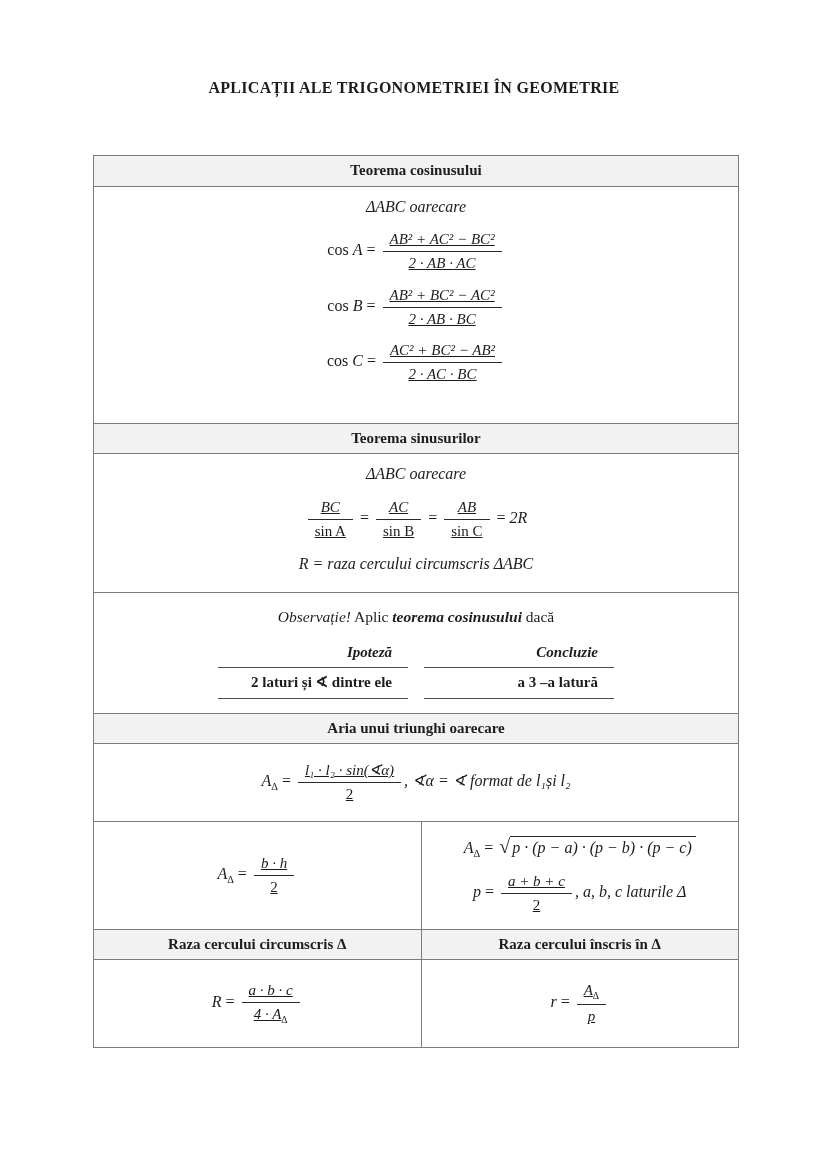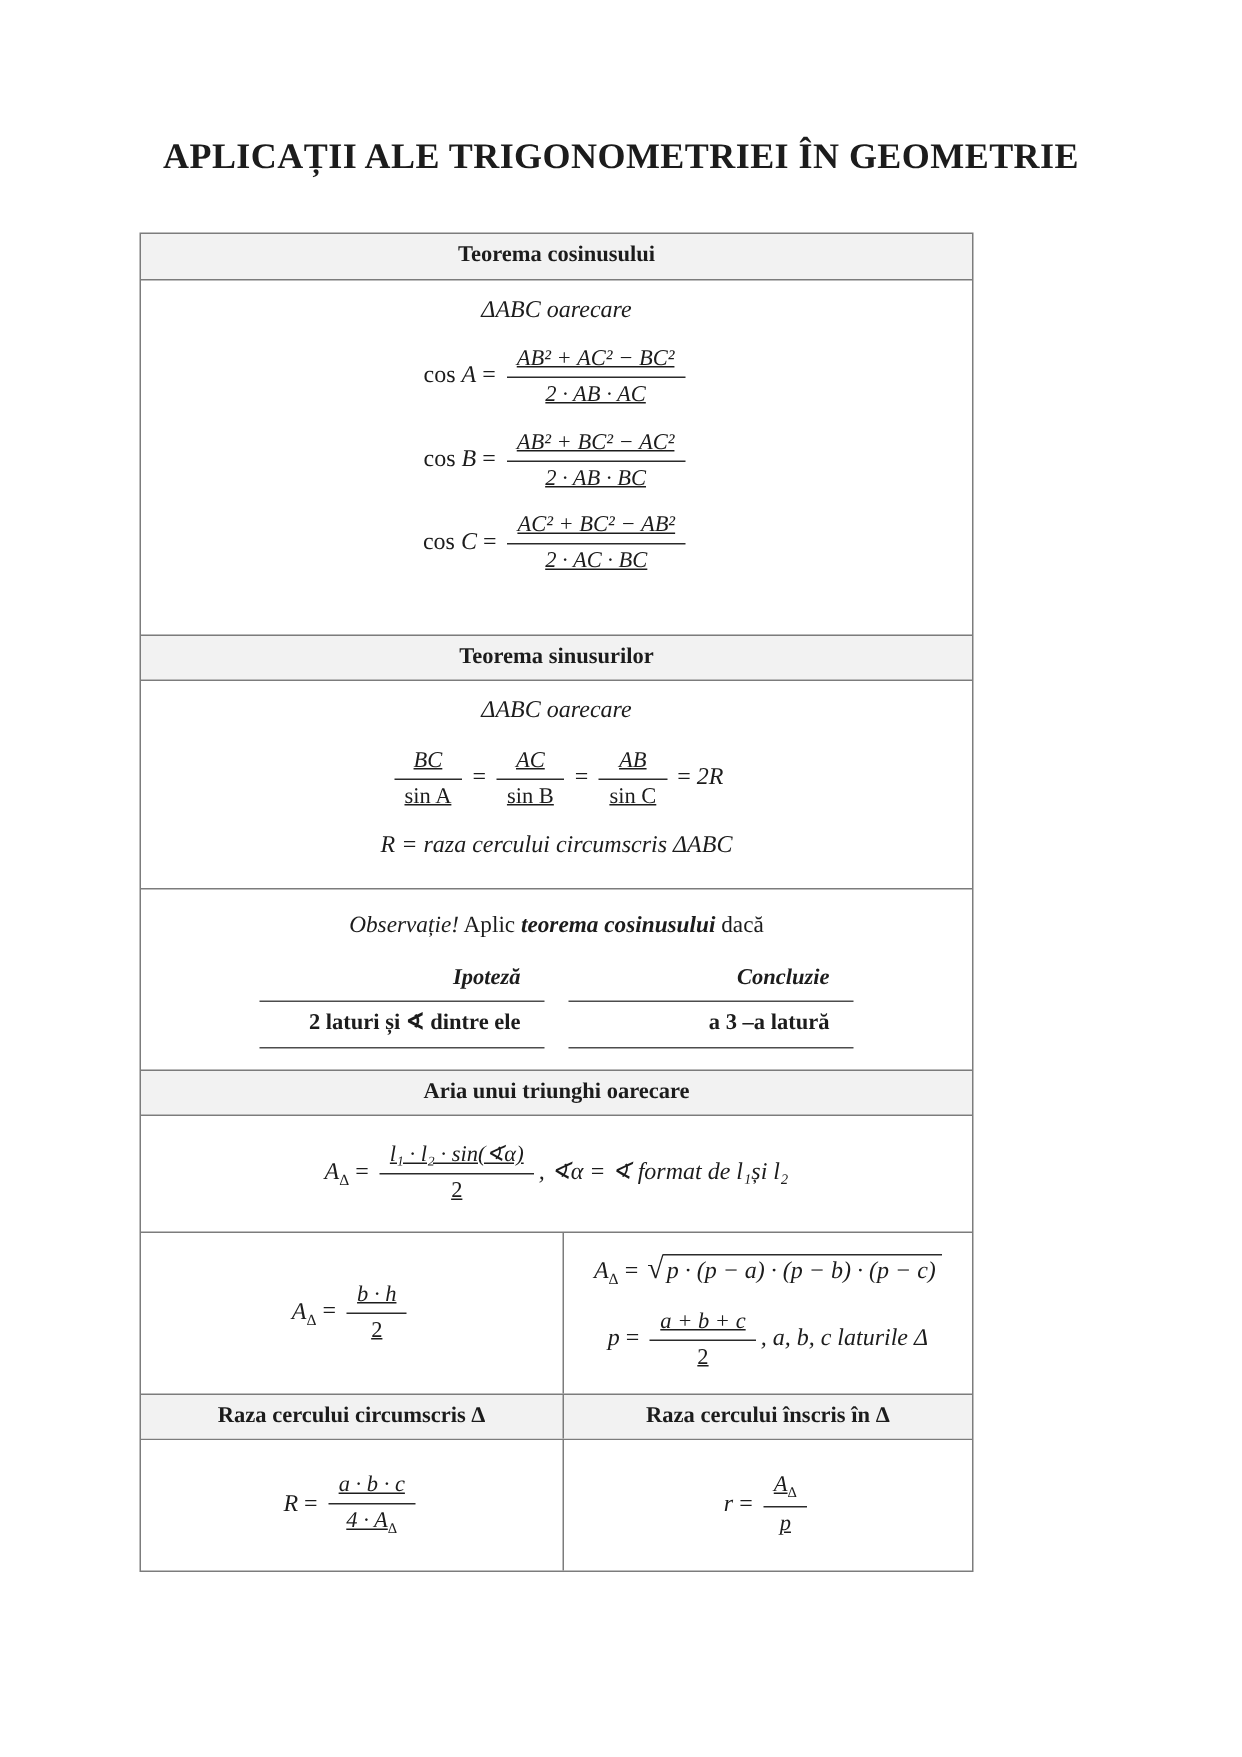--- a/index.html
+++ b/index.html
@@ -5,26 +5,26 @@
   * { margin:0; padding:0; box-sizing:border-box; }
   html,body { background:#ffffff; }
   body {
     width:828px; height:1171px; position:relative;
     font-family:"Liberation Serif", serif;
     color:#1c1c1c; font-size:15px; line-height:1.3;
   }
   .page { position:absolute; inset:0; }
 
   .doc-title {
-    position:absolute; top:90px; left:0; width:100%;
-    text-align:center; font-size:24px; font-weight:bold; letter-spacing:.3px;
+    position:absolute; top:78px; left:0; width:100%;
+    text-align:center; font-size:16px; font-weight:bold; letter-spacing:.3px;
   }
 
   .main-table {
-    position:absolute; top:155px; left:93px; width:556px;
+    position:absolute; top:155px; left:93px; width:646px;
     border:1px solid #7c7c7c;
   }
   .row + .row { border-top:1px solid #7c7c7c; }
 
   .head {
     background:#f2f2f2; font-weight:bold; text-align:center;
     padding:5px 4px; font-size:15px;
   }
 
   .it { font-style:italic; }

